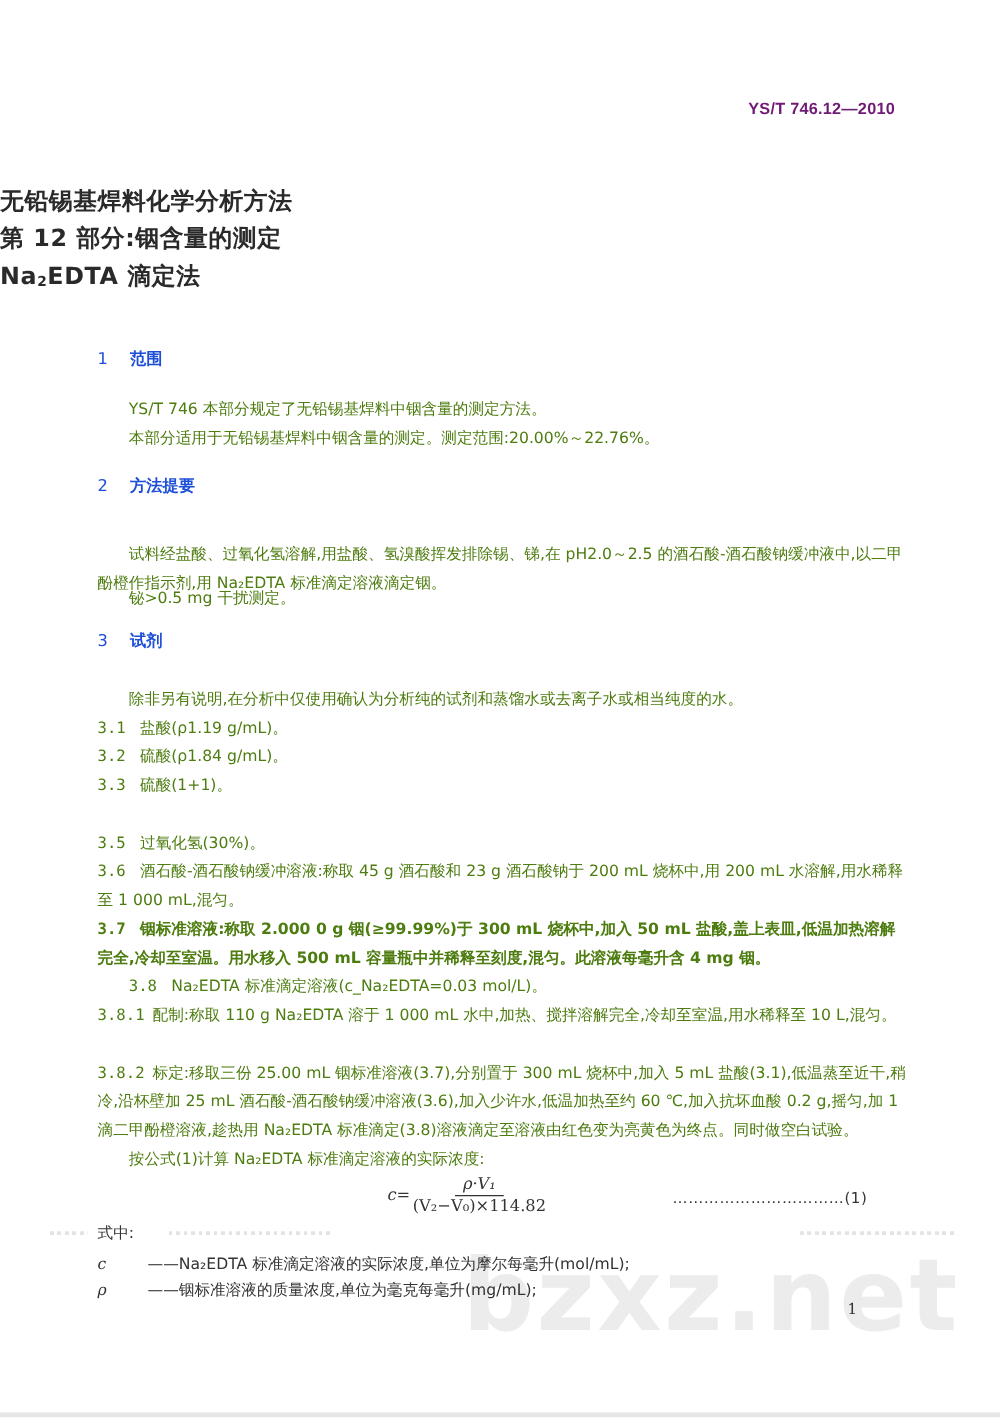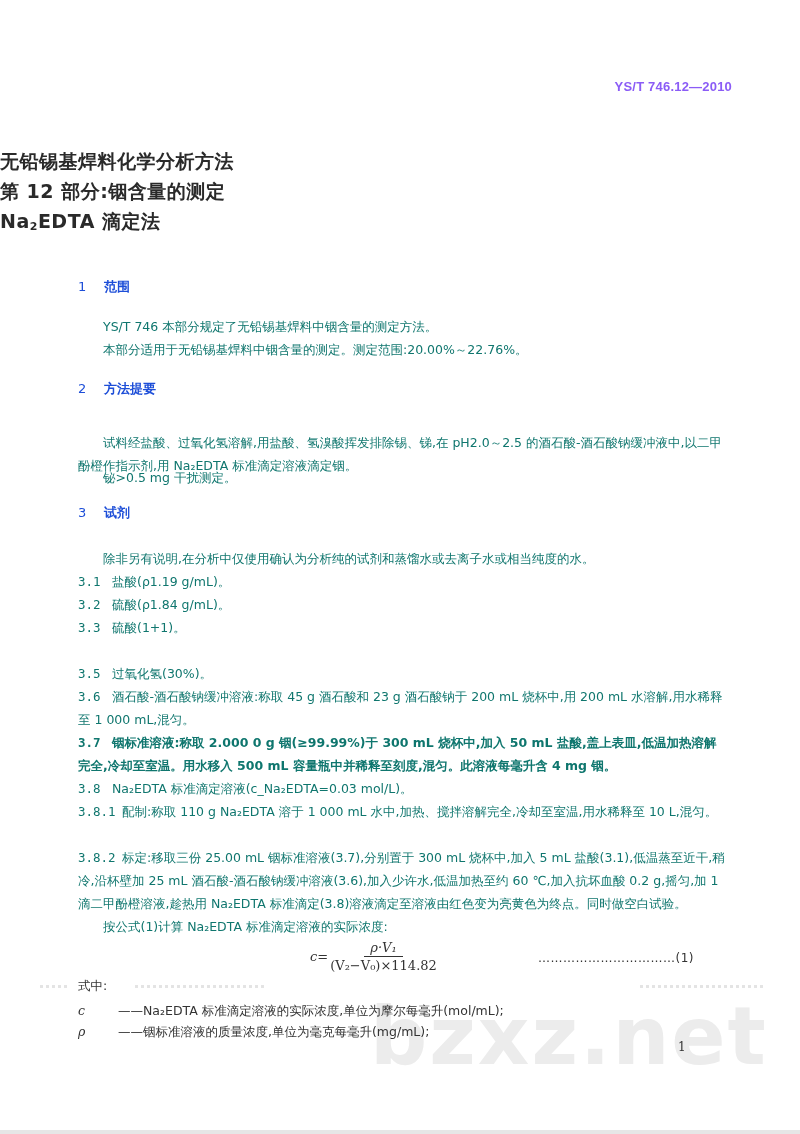--- a/index.html
+++ b/index.html
@@ -2,38 +2,38 @@
 <html><head>
 <meta charset="utf-8">
 <style>
   html, body { margin: 0; padding: 0; }
   body {
     width: 800px; height: 1134px; background: #ffffff; position: relative; overflow: hidden;
     font-family: "DejaVu Serif", "Liberation Serif", serif; color: #222;
   }
   .page { position: absolute; left: 0; top: 0; width: 800px; height: 1134px; }
   .std-no {
-    position: absolute; right: 68px; top: 79px;
+    position: absolute; right: 84px; top: 79px;
     font-family: "Liberation Sans", "DejaVu Sans", sans-serif;
-    font-size: 13px; font-weight: bold; color: #8b5cf6; letter-spacing: 0.2px;
+    font-size: 13px; font-weight: bold; color: #701a75; letter-spacing: 0.2px;
   }
   .title-block { position: absolute; left: 0; width: 800px; top: 146px; text-align: left; }
   .title-line {
     font-family: "DejaVu Sans", sans-serif; font-weight: bold; font-size: 19px;
     color: #2a2a2a; line-height: 30px; letter-spacing: 0.5px;
   }
   .title-line sub { font-size: 11px; vertical-align: -2px; }
   .sec-head {
     position: absolute; left: 78px; font-family: "DejaVu Sans", sans-serif;
     font-size: 13px; font-weight: bold; color: #1d4ed8;
   }
   .sec-head .num { display: inline-block; width: 26px; font-weight: normal; }
   .para {
     position: absolute; left: 78px; width: 650px;
-    font-family: "DejaVu Sans", sans-serif; font-size: 12.5px; line-height: 23px; color: #0f766e;
+    font-family: "DejaVu Sans", sans-serif; font-size: 12.5px; line-height: 23px; color: #4d7c0f;
   }
   .indent { text-indent: 25px; }
   .item-num { display: inline-block; width: 34px; font-family: "DejaVu Sans Mono", monospace; font-size: 12.5px; }
   .formula {
     position: absolute; left: 310px; top: 930px; font-family: "DejaVu Serif", serif;
     font-size: 13px; color: #333; display: flex; align-items: center;
   }
   .frac { display: inline-flex; flex-direction: column; align-items: center; margin-left: 2px; }
   .frac .num-part { border-bottom: 1px solid #333; padding: 0 6px 1px; font-style: italic; }
   .frac .den-part { padding-top: 1px; }
@@ -81,21 +81,21 @@
     <span class="num">3</span><span>试剂</span>
   </div>
   <div class="para indent" style="top:547px;">除非另有说明,在分析中仅使用确认为分析纯的试剂和蒸馏水或去离子水或相当纯度的水。</div>
 
   <div class="para" style="top:570px;"><span class="item-num">3.1</span><span>盐酸(ρ1.19 g/mL)。</span></div>
   <div class="para" style="top:593px;"><span class="item-num">3.2</span><span>硫酸(ρ1.84 g/mL)。</span></div>
   <div class="para" style="top:616px;"><span class="item-num">3.3</span><span>硫酸(1+1)。</span></div>
   <div class="para" style="top:662px;"><span class="item-num">3.5</span><span>过氧化氢(30%)。</span></div>
   <div class="para" style="top:685px;"><span class="item-num">3.6</span><span>酒石酸-酒石酸钠缓冲溶液:称取 45 g 酒石酸和 23 g 酒石酸钠于 200 mL 烧杯中,用 200 mL 水溶解,用水稀释至 1 000 mL,混匀。</span></div>
   <div class="para" style="top:731px;font-weight:bold;"><span class="item-num">3.7</span><span>铟标准溶液:称取 2.000 0 g 铟(≥99.99%)于 300 mL 烧杯中,加入 50 mL 盐酸,盖上表皿,低温加热溶解完全,冷却至室温。用水移入 500 mL 容量瓶中并稀释至刻度,混匀。此溶液每毫升含 4 mg 铟。</span></div>
-  <div class="para" style="top:777px;"><span class="item-num">3.8</span><span>Na₂EDTA 标准滴定溶液(c_Na₂EDTA=0.03 mol/L)。</span></div>
+  <div class="para" style="top:777px;margin-left:25px;"><span class="item-num">3.8</span><span>Na₂EDTA 标准滴定溶液(c_Na₂EDTA=0.03 mol/L)。</span></div>
   <div class="para" style="top:800px;"><span class="item-num" style="width:44px;">3.8.1</span><span>配制:称取 110 g Na₂EDTA 溶于 1 000 mL 水中,加热、搅拌溶解完全,冷却至室温,用水稀释至 10 L,混匀。</span></div>
   <div class="para" style="top:846px;"><span class="item-num" style="width:44px;">3.8.2</span><span>标定:移取三份 25.00 mL 铟标准溶液(3.7),分别置于 300 mL 烧杯中,加入 5 mL 盐酸(3.1),低温蒸至近干,稍冷,沿杯壁加 25 mL 酒石酸-酒石酸钠缓冲溶液(3.6),加入少许水,低温加热至约 60 ℃,加入抗坏血酸 0.2 g,摇匀,加 1 滴二甲酚橙溶液,趁热用 Na₂EDTA 标准滴定(3.8)溶液滴定至溶液由红色变为亮黄色为终点。同时做空白试验。</span></div>
 
   <div class="para indent" style="top:915px;">按公式(1)计算 Na₂EDTA 标准滴定溶液的实际浓度:</div>
 
   <div class="formula" style="top:940px;">
     <span style="font-style:italic;">c=</span>
     <span class="frac">
       <span class="num-part">ρ·V₁</span>
       <span class="den-part">(V₂−V₀)×114.82</span>

